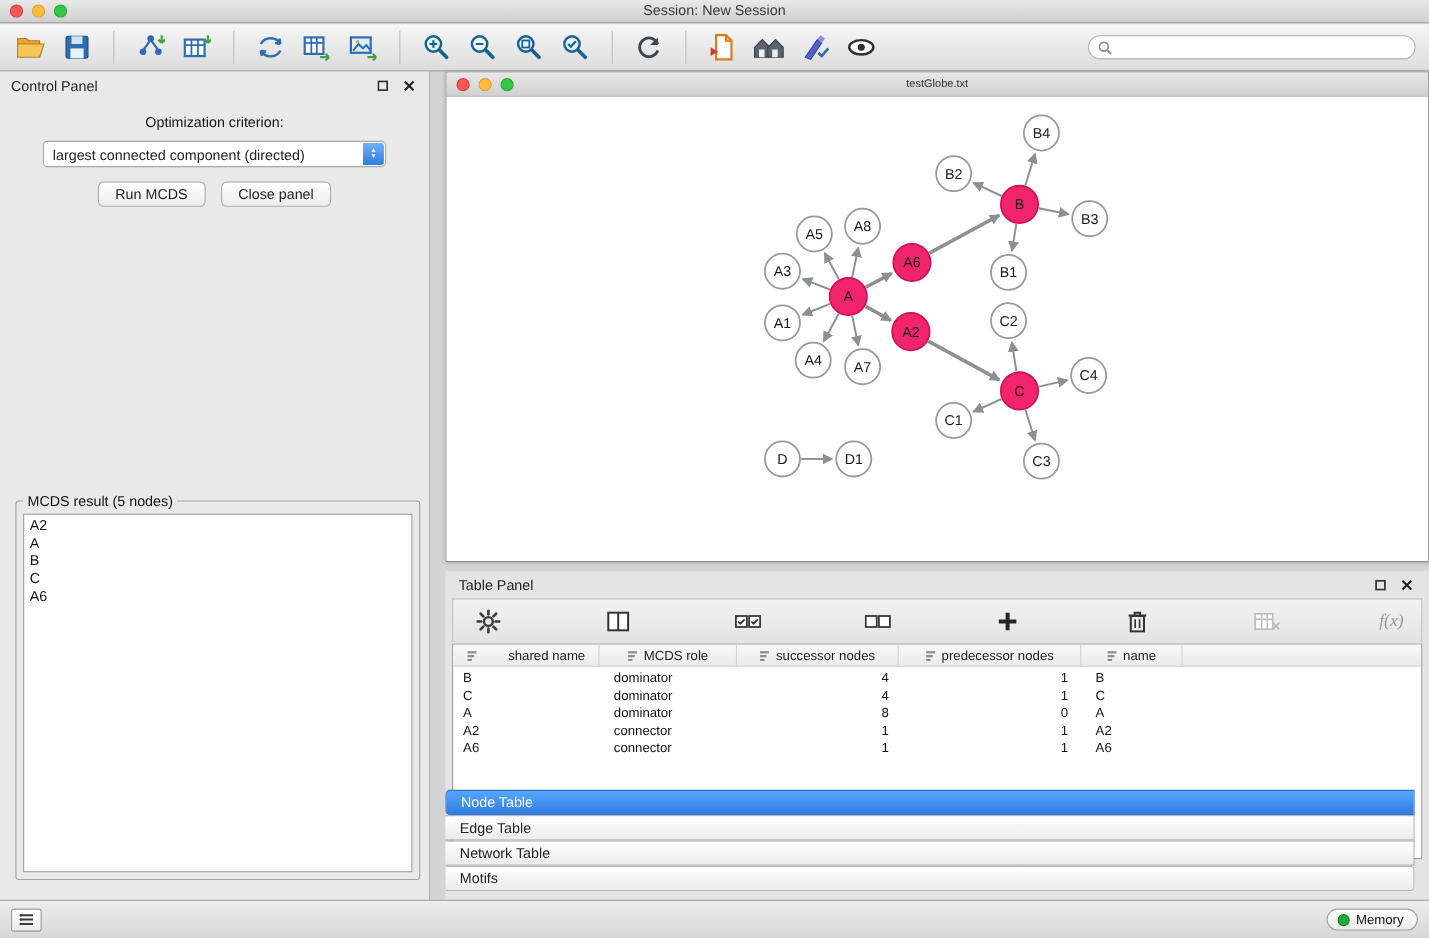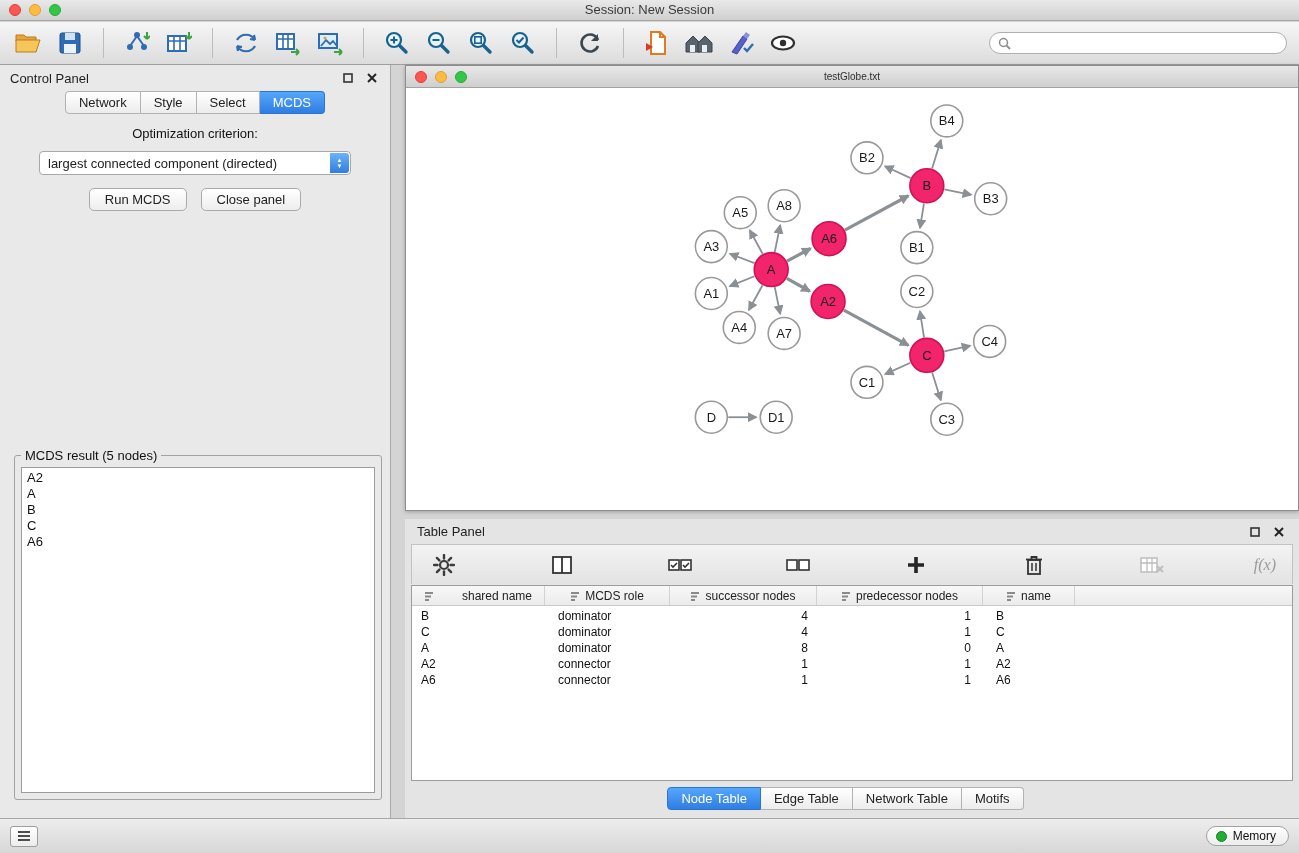--- a/index.html
+++ b/index.html
@@ -138,21 +138,21 @@
     display:flex; align-items:center; justify-content:center; gap:5px;
   }
   .tp-th.filler { flex:1; border-right:none; }
   .tp-body { padding-top:2px; }
   .tp-row { display:flex; height:16px; align-items:center; font-size:12px; color:#111; }
   .tp-td { overflow:hidden; white-space:nowrap; }
   .al { padding-left:9px; text-align:left; }
   .al2 { padding-left:13px; text-align:left; }
   .ar { padding-right:9px; text-align:right; }
   .ar2 { padding-right:12px; text-align:right; }
-  .tp-tabs { position:absolute; left:0; right:13px; bottom:8px; display:flex; justify-content:center; }
+  .tp-tabs { position:absolute; left:0; right:13px; bottom:8px; display:flex; justify-content:center;flex-direction:column; }
 
   
   .status-bar {
     position:absolute; left:0; top:818px; width:100%; height:35px;
     background:linear-gradient(#ededed,#d7d7d7); border-top:1px solid #a7a7a7;
     display:flex; align-items:center; padding:0 10px;
   }
   .sb-btn {
     width:28px; height:21px; border:1px solid #9e9e9e; border-radius:3px;
     background:linear-gradient(#fff,#ececec); display:flex; align-items:center; justify-content:center;
@@ -312,26 +312,20 @@
           <rect x="1" y="1" width="8" height="8" fill="none" stroke="#333" stroke-width="1.6"></rect>
         </svg>
     </span>
     <span class="win-mini">
       <svg width="10" height="10" viewBox="0 0 10 10">
           <path d="M1 1 L9 9 M9 1 L1 9" stroke="#222" stroke-width="1.9"></path>
         </svg>
     </span>
   </div>
 
-  <div class="seg-tabs">
-      <div class="seg-tab">Network</div>
-      <div class="seg-tab">Style</div>
-      <div class="seg-tab">Select</div>
-      <div class="seg-tab active">MCDS</div>
-    </div>
 
   <div class="opt-label">Optimization criterion:</div>
 
   <div class="dropdown">
     <span>largest connected component (directed)</span>
     <span class="stepper">
         <span>▲</span>
         <span>▼</span>
       </span>
   </div>

